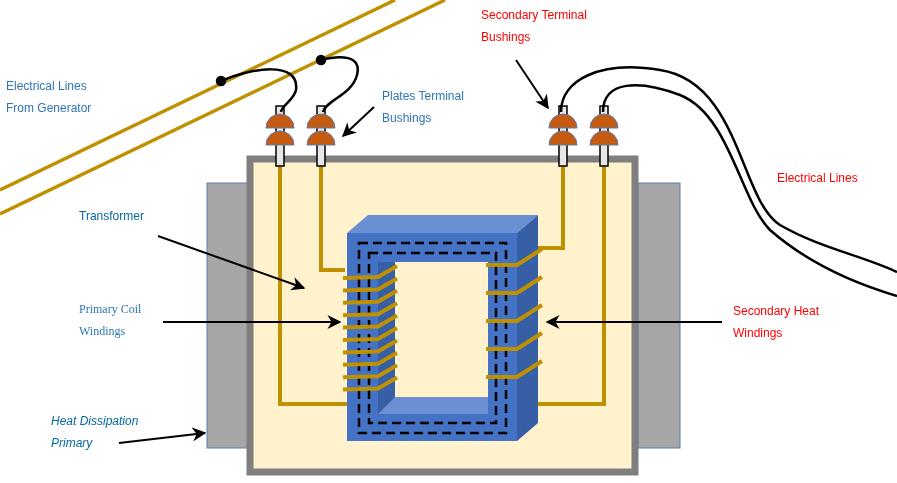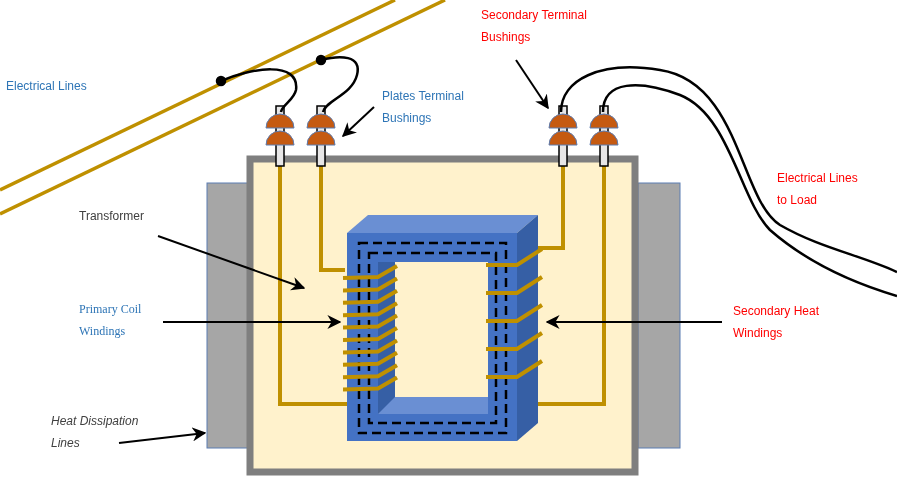--- a/index.html
+++ b/index.html
@@ -2,21 +2,21 @@
 <html><head>
 <meta charset="utf-8">
 <style>
   html, body { margin: 0; padding: 0; background: #ffffff; }
   body { width: 897px; height: 483px; overflow: hidden; position: relative; font-family: "Liberation Sans", sans-serif; }
   svg { position: absolute; left: 0; top: 0; }
   .lbl { position: absolute; font-size: 12px; line-height: 22px; white-space: nowrap; }
   .lbl span { display: block; }
   .blue { color: #2e75b6; }
   .red { color: #ff0000; }
-  .black { color: #404040; }
+  .black { color: #0369a1; }
 </style>
 </head>
 <body>
 
 <svg width="897" height="483" viewBox="0 0 897 483">
   <defs>
     <marker id="arr" viewBox="0 0 10 10" refX="9" refY="5" markerWidth="7" markerHeight="7" orient="auto">
       <path d="M0,0 L10,5 L0,10 L3,5 z" fill="#000"></path>
     </marker>
   </defs>
@@ -111,40 +111,40 @@
     <line x1="516" y1="60" x2="548" y2="108" marker-end="url(#arr)"></line>
     <line x1="158" y1="236" x2="304" y2="288" marker-end="url(#arr)"></line>
     <line x1="163" y1="322" x2="340" y2="322" marker-end="url(#arr)"></line>
     <line x1="722" y1="322" x2="547" y2="322" marker-end="url(#arr)"></line>
     <line x1="119" y1="443" x2="205" y2="433" marker-end="url(#arr)"></line>
   </g>
 </svg>
 
 <div class="lbl blue" style="left:6px;top:75px;">
   <span>Electrical Lines</span>
+  <span>From Generator</span>
 </div>
 <div class="lbl blue" style="left:382px;top:85px;">
   <span>Plates Terminal</span>
   <span>Bushings</span>
 </div>
 <div class="lbl red" style="left:481px;top:4px;">
   <span>Secondary Terminal</span>
   <span>Bushings</span>
 </div>
 <div class="lbl red" style="left:777px;top:167px;">
   <span>Electrical Lines</span>
-  <span>to Load</span>
 </div>
 <div class="lbl black" style="left:79px;top:205px;">
   <span>Transformer</span>
 </div>
 <div class="lbl blue" style="left:79px;top:298px;font-family:Liberation Serif, serif;">
   <span>Primary Coil</span>
   <span>Windings</span>
 </div>
 <div class="lbl red" style="left:733px;top:300px;">
   <span>Secondary Heat</span>
   <span>Windings</span>
 </div>
 <div class="lbl black" style="left:51px;top:410px;font-style:italic;">
   <span>Heat Dissipation</span>
-  <span>Lines</span>
+  <span>Primary</span>
 </div>
 
 </body></html>

